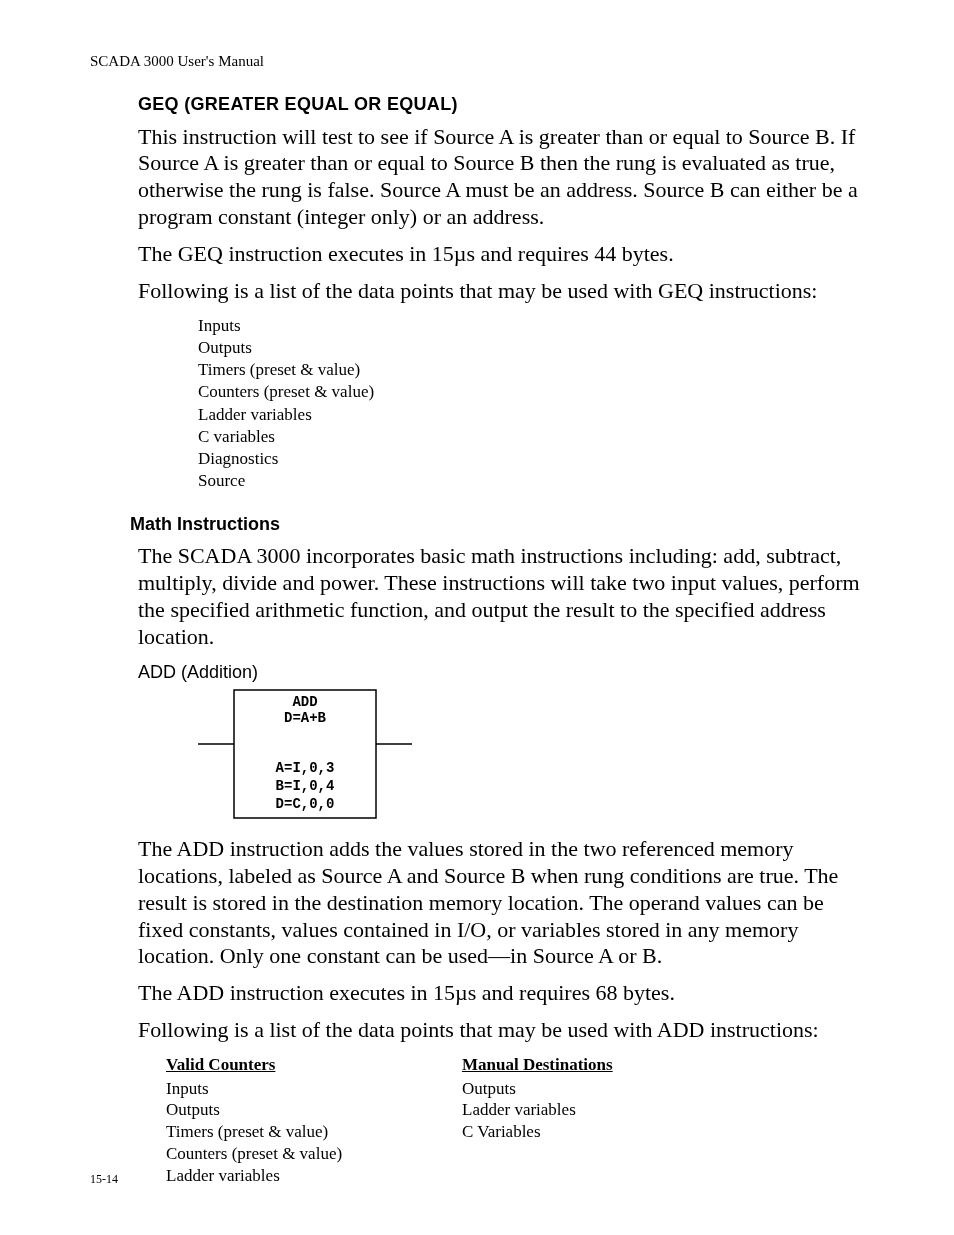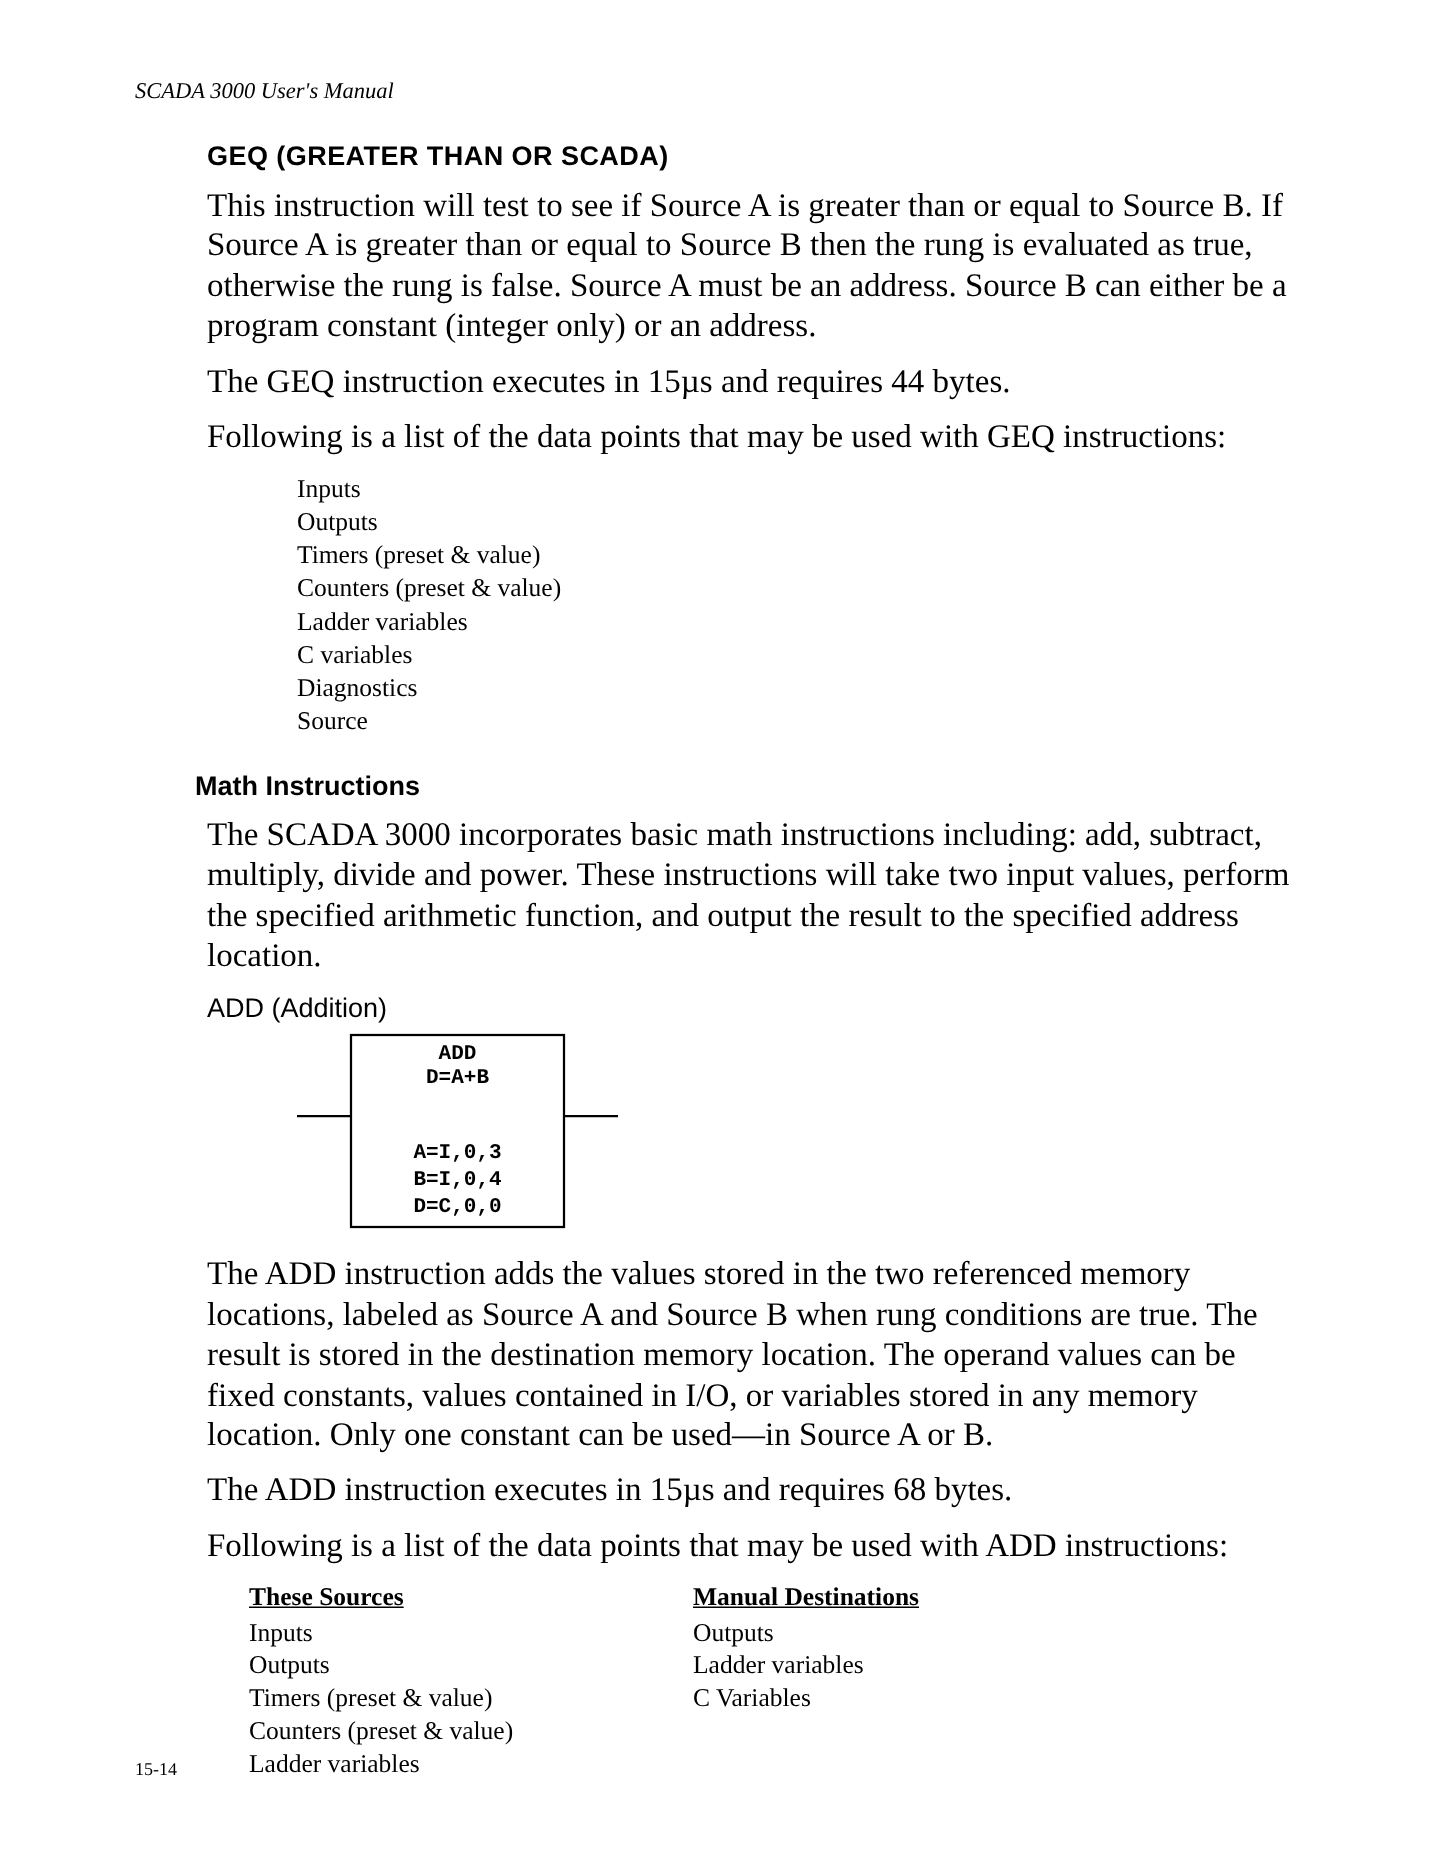--- a/index.html
+++ b/index.html
@@ -13,21 +13,20 @@
     position: relative;
   }
   .page {
     padding: 52px 86px 40px 90px;
     box-sizing: border-box;
     width: 954px;
     margin: 0 auto;
     line-height: 1.2;
   }
   .running-head {
-    font-style: italic;
     font-size: 15px;
     margin-bottom: 24px;
   }
   .section-title-1 {
     font-family: "Trebuchet MS", "Lucida Grande", sans-serif;
     font-weight: bold;
     font-size: 18px;
     margin-left: 48px;
     margin-bottom: 4px;
     letter-spacing: 0.3px;
@@ -96,21 +95,21 @@
     font-size: 12px;
   }
 </style>
 </head>
 <body>
 
 <div class="page">
 
   <div class="running-head">SCADA 3000 User's Manual</div>
 
-  <div class="section-title-1">GEQ  (GREATER THAN OR SCADA)</div>
+  <div class="section-title-1">GEQ  (GREATER EQUAL OR EQUAL)</div>
 
 
   <div class="body-para">This instruction will test to see if Source A is greater than or equal to Source B.  If Source A is greater than or equal to Source B then the rung is evaluated as true, otherwise the rung is false.  Source A must be an address.   Source B can either be a program constant (integer only) or an address.</div>
   <div class="body-para">The GEQ instruction executes in 15µs and requires 44 bytes.</div>
   <div class="body-para">Following is a list of the data points that may be used with GEQ instructions:</div>
 
   <div class="datapoint-list">
     <div>Inputs</div>
     <div>Outputs</div>
     <div>Timers (preset &amp; value)</div>
@@ -138,21 +137,21 @@
       <text class="ladder-text" x="107" y="120" text-anchor="middle">D=C,0,0</text>
     </svg>
   </div>
 
   <div class="body-para">The ADD instruction adds the values stored in the two referenced memory locations, labeled as Source A and Source B when rung conditions are true.  The result is stored in the destination memory location.  The operand values can be fixed constants, values contained in I/O, or variables stored in any memory location. Only one constant can be used—in Source A or B.</div>
   <div class="body-para">The ADD instruction executes in 15µs and requires 68 bytes.</div>
   <div class="body-para">Following is a list of the data points that may be used with ADD instructions:</div>
 
   <div class="two-col">
     <div class="col">
-      <div class="col-header">These Sources</div>
+      <div class="col-header">Valid Counters</div>
       <div>Inputs</div>
       <div>Outputs</div>
       <div>Timers (preset &amp; value)</div>
       <div>Counters (preset &amp; value)</div>
       <div>Ladder variables</div>
     </div>
     <div class="col">
       <div class="col-header">Manual Destinations</div>
       <div>Outputs</div>
       <div>Ladder variables</div>

